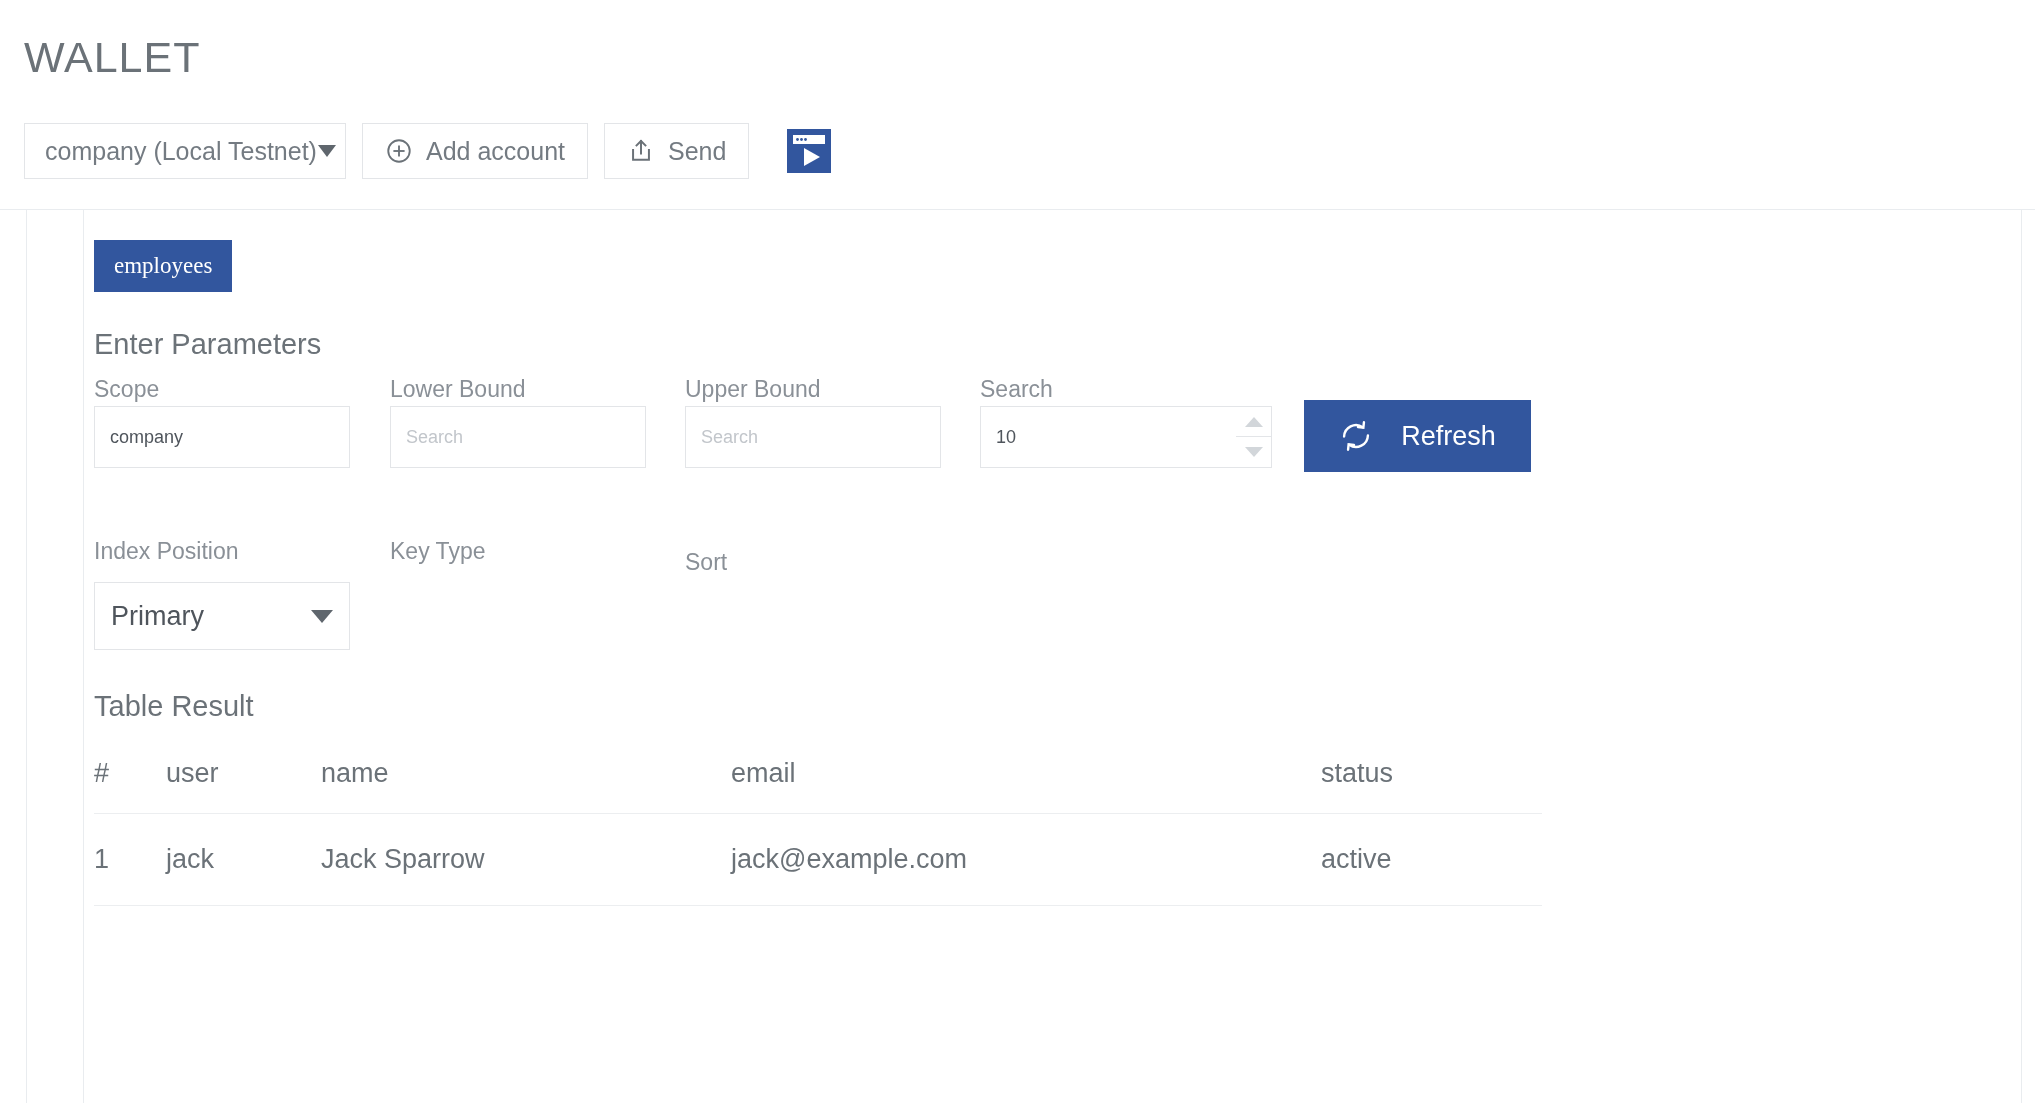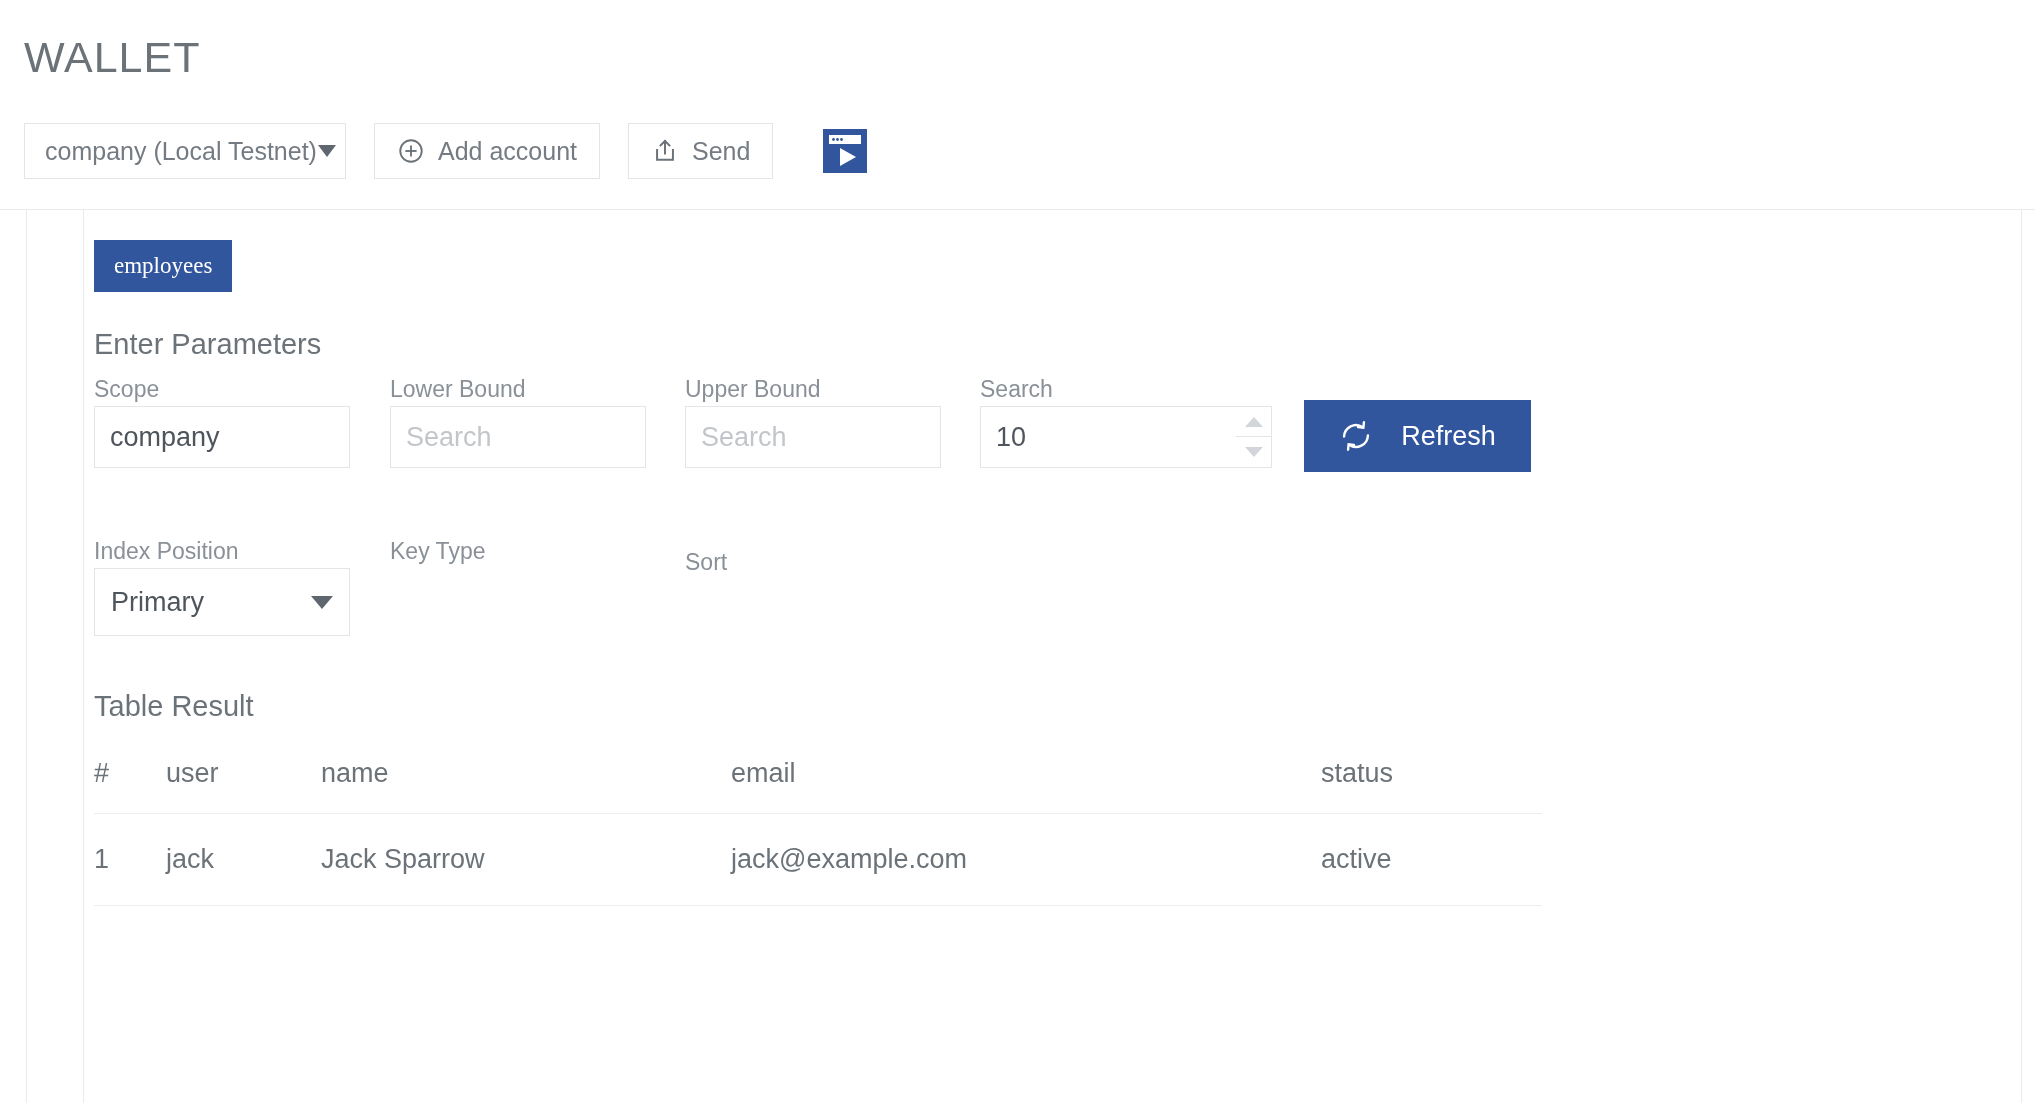--- a/index.html
+++ b/index.html
@@ -36,21 +36,21 @@
     color: #6b7278;
     line-height: 1;
     white-space: nowrap;
   }
   #header-toolbar {
     position: absolute;
     left: 24px;
     top: 123px;
     display: flex;
     align-items: center;
-    gap: 12px;
+    gap: 0;
   }
   .tb-btn {
     height: 56px;
     display: flex;
     align-items: center;
     gap: 13px;
     padding: 0 22px;
     border: 1px solid #e3e5e8;
     background: #fff;
     color: #747b82;
@@ -154,21 +154,21 @@
     position: absolute;
     font-size: 23px;
     color: #8a9097;
     white-space: nowrap;
   }
   .text-input {
     position: absolute;
     height: 62px;
     border: 1px solid #e3e5e8;
     background: #fff;
-    font-size: 27px;
+    font-size: 18px;
     font-family: "Liberation Sans", sans-serif;
     color: #4f555c;
     padding: 0 15px;
     outline: none;
   }
   .text-input::placeholder { color: #c2c6cb; }
 
   
   #label-scope        { left: 10px;   top: 166px; }
   #scope-input        { left: 10px;   top: 196px;  width: 256px; }
@@ -235,20 +235,21 @@
   
   .select-box {
     position: absolute;
     height: 68px;
     border: 1px solid #e3e5e8;
     background: #fff;
     display: flex;
     align-items: center;
     padding: 0 16px;
     cursor: pointer;
+    margin-top: 14px;
   }
   .select-value {
     font-size: 27px;
     color: #4f555c;
     flex: 1 1 auto;
     white-space: nowrap;
   }
   .select-caret {
     width: 0; height: 0;
     border-left: 11px solid transparent;

